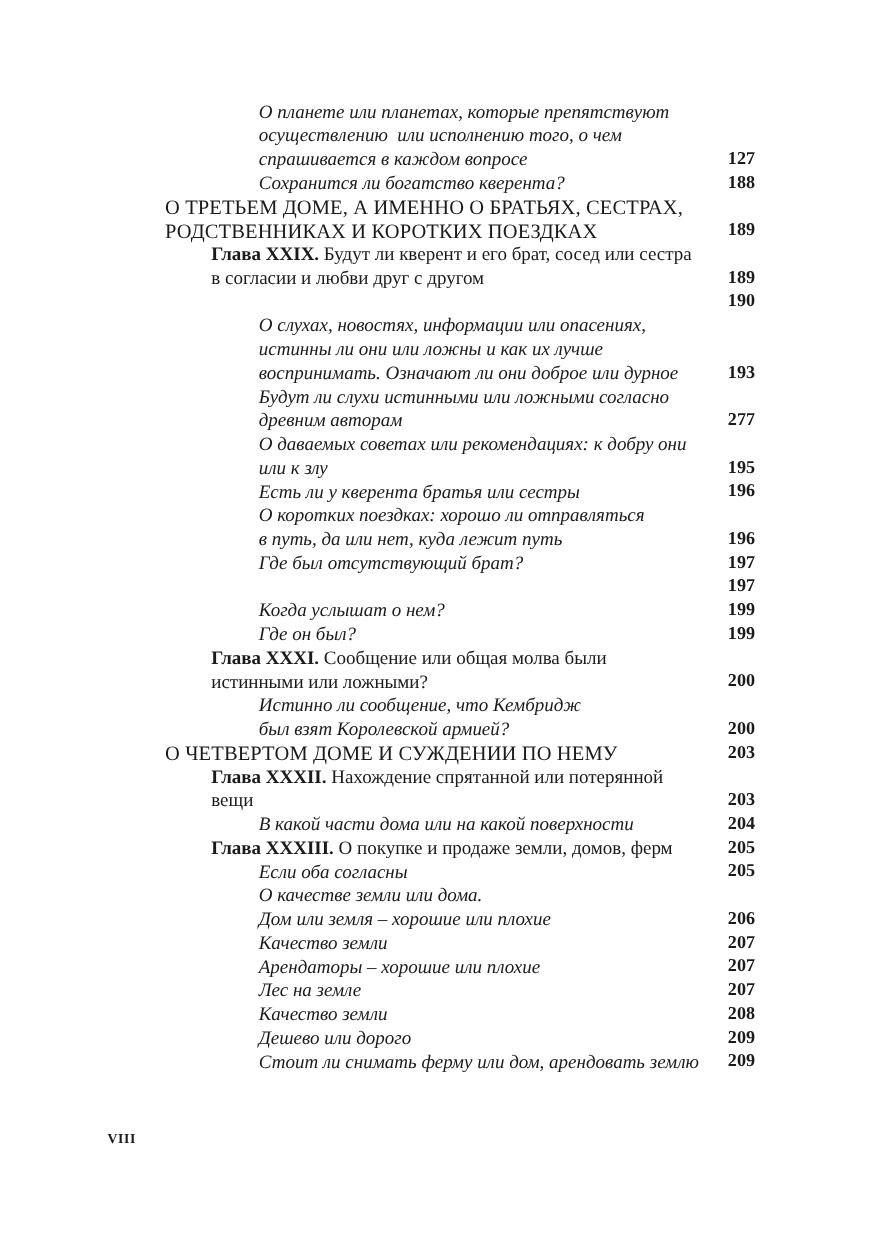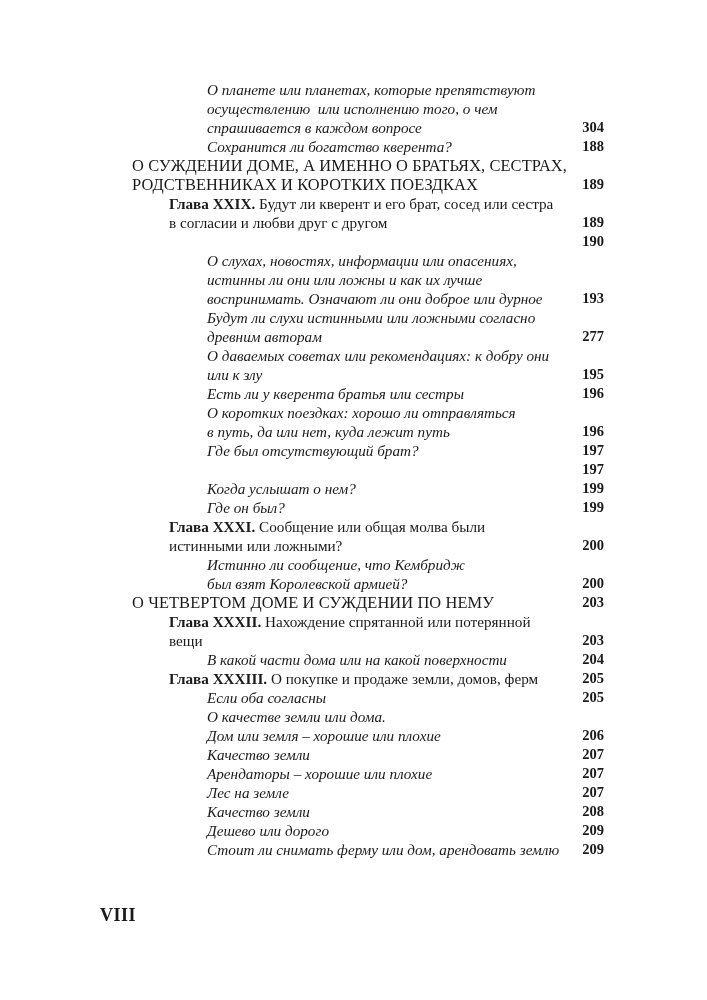--- a/index.html
+++ b/index.html
@@ -6,44 +6,44 @@
   body { width: 707px; height: 1000px; position: relative; overflow: hidden;
          font-family: "Liberation Serif", "DejaVu Serif", serif; color: #1a1a1a; }
   .toc { position: absolute; left: 0; top: 80px; width: 707px; padding-left: 36px; }
   .line { position: relative; height: 19px; line-height: 19px; font-size: 15.2px; white-space: nowrap; }
   .txt { position: absolute; }
   .pg { position: absolute; left: 540px; width: 28px; text-align: right; font-weight: bold; font-size: 14.5px; }
   .sec .txt { left: 96px; font-size: 16.4px; letter-spacing: 0.1px; }
   .chap .txt { left: 133px; }
   .sub .txt { left: 171px; font-style: italic; }
   .lbl { font-weight: bold; }
-  .folio { position: absolute; left: 100px; top: 905px; font-weight: bold; font-size: 18px; letter-spacing: 0.5px; }
+  .folio { position: absolute; left: 86px; top: 905px; font-weight: bold; font-size: 11px; letter-spacing: 0.5px; }
 </style>
 </head>
 <body>
 
 <div class="toc" id="toc">
     <div class="line sub">
       <span class="txt"><span style="white-space: pre;">О планете или планетах, которые препятствуют</span></span>
       <span class="pg"></span>
     </div>
     <div class="line sub">
       <span class="txt"><span style="white-space: pre;">осуществлению  или исполнению того, о чем</span></span>
       <span class="pg"></span>
     </div>
     <div class="line sub">
       <span class="txt"><span style="white-space: pre;">спрашивается в каждом вопросе</span></span>
-      <span class="pg">304</span>
+      <span class="pg">127</span>
     </div>
     <div class="line sub">
       <span class="txt"><span style="white-space: pre;">Сохранится ли богатство кверента?</span></span>
       <span class="pg">188</span>
     </div>
     <div class="line sec">
-      <span class="txt"><span style="white-space: pre;">О СУЖДЕНИИ ДОМЕ, А ИМЕННО О БРАТЬЯХ, СЕСТРАХ,</span></span>
+      <span class="txt"><span style="white-space: pre;">О ТРЕТЬЕМ ДОМЕ, А ИМЕННО О БРАТЬЯХ, СЕСТРАХ,</span></span>
       <span class="pg"></span>
     </div>
     <div class="line sec">
       <span class="txt"><span style="white-space: pre;">РОДСТВЕННИКАХ И КОРОТКИХ ПОЕЗДКАХ</span></span>
       <span class="pg">189</span>
     </div>
     <div class="line chap">
       <span class="txt"><span class="lbl">Глава XXIX.</span><span style="white-space: pre;"> Будут ли кверент и его брат, сосед или сестра</span></span>
       <span class="pg"></span>
     </div>

